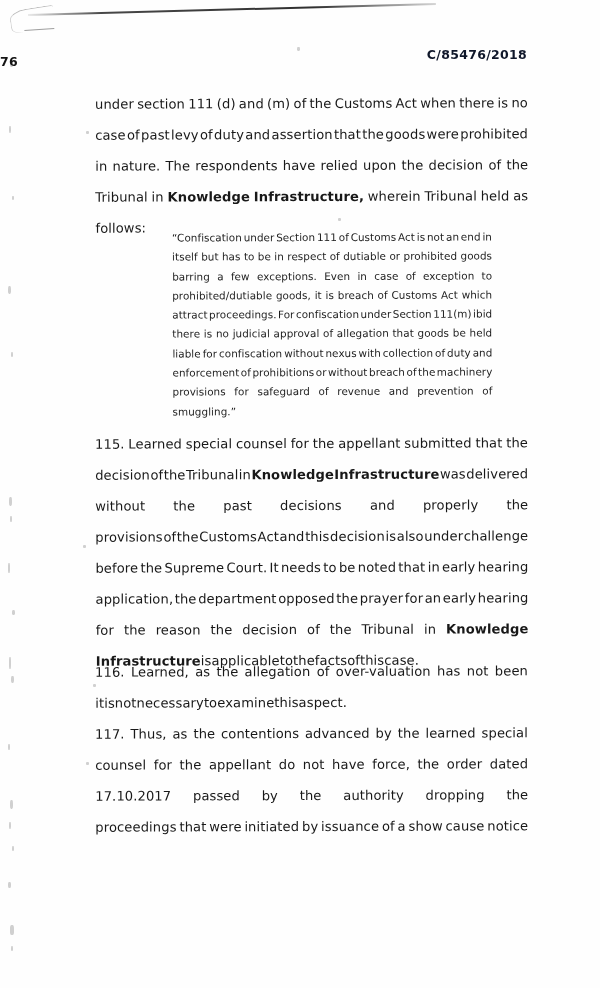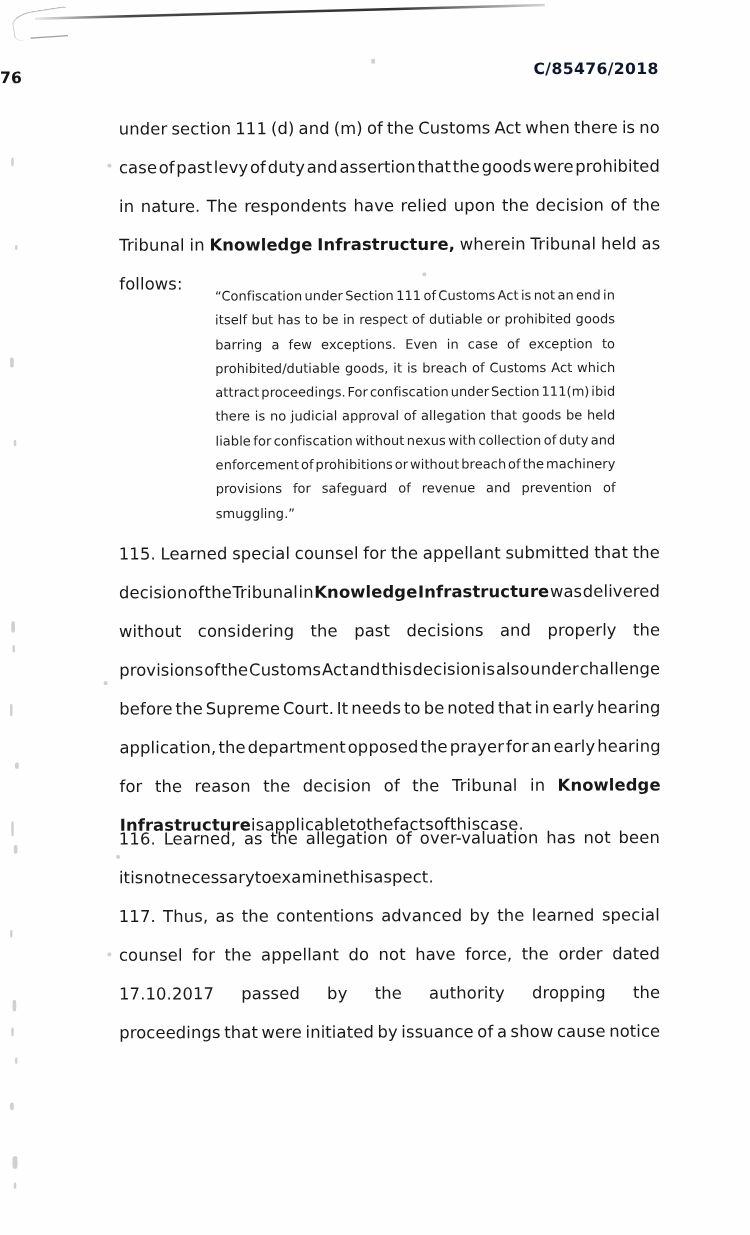--- a/index.html
+++ b/index.html
@@ -193,21 +193,21 @@
       <div class="qline justify"><span class="w">there</span><span class="w">is</span><span class="w">no</span><span class="w">judicial</span><span class="w">approval</span><span class="w">of</span><span class="w">allegation</span><span class="w">that</span><span class="w">goods</span><span class="w">be</span><span class="w">held</span></div>
       <div class="qline justify"><span class="w">liable</span><span class="w">for</span><span class="w">confiscation</span><span class="w">without</span><span class="w">nexus</span><span class="w">with</span><span class="w">collection</span><span class="w">of</span><span class="w">duty</span><span class="w">and</span></div>
       <div class="qline justify"><span class="w">enforcement</span><span class="w">of</span><span class="w">prohibitions</span><span class="w">or</span><span class="w">without</span><span class="w">breach</span><span class="w">of</span><span class="w">the</span><span class="w">machinery</span></div>
       <div class="qline justify"><span class="w">provisions</span><span class="w">for</span><span class="w">safeguard</span><span class="w">of</span><span class="w">revenue</span><span class="w">and</span><span class="w">prevention</span><span class="w">of</span></div>
       <div class="qline left"><span class="w">smuggling.”</span></div>
     </div>
 
   <div class="body-block text-skew" id="para-115" style="top: 428px;">
       <div class="line justify"><span class="w">115.</span><span class="w">Learned</span><span class="w">special</span><span class="w">counsel</span><span class="w">for</span><span class="w">the</span><span class="w">appellant</span><span class="w">submitted</span><span class="w">that</span><span class="w">the</span></div>
       <div class="line justify"><span class="w">decision</span><span class="w">of</span><span class="w">the</span><span class="w">Tribunal</span><span class="w">in</span><span class="w b">Knowledge</span><span class="w b">Infrastructure</span><span class="w">was</span><span class="w">delivered</span></div>
-      <div class="line justify"><span class="w">without</span><span class="w">considering</span><span class="w">the</span><span class="w">past</span><span class="w">decisions</span><span class="w">and</span><span class="w">properly</span><span class="w">the</span></div>
+      <div class="line justify"><span class="w">without</span><span class="w">the</span><span class="w">past</span><span class="w">decisions</span><span class="w">and</span><span class="w">properly</span><span class="w">the</span></div>
       <div class="line justify"><span class="w">provisions</span><span class="w">of</span><span class="w">the</span><span class="w">Customs</span><span class="w">Act</span><span class="w">and</span><span class="w">this</span><span class="w">decision</span><span class="w">is</span><span class="w">also</span><span class="w">under</span><span class="w">challenge</span></div>
       <div class="line justify"><span class="w">before</span><span class="w">the</span><span class="w">Supreme</span><span class="w">Court.</span><span class="w">It</span><span class="w">needs</span><span class="w">to</span><span class="w">be</span><span class="w">noted</span><span class="w">that</span><span class="w">in</span><span class="w">early</span><span class="w">hearing</span></div>
       <div class="line justify"><span class="w">application,</span><span class="w">the</span><span class="w">department</span><span class="w">opposed</span><span class="w">the</span><span class="w">prayer</span><span class="w">for</span><span class="w">an</span><span class="w">early</span><span class="w">hearing</span></div>
       <div class="line justify"><span class="w">for</span><span class="w">the</span><span class="w">reason</span><span class="w">the</span><span class="w">decision</span><span class="w">of</span><span class="w">the</span><span class="w">Tribunal</span><span class="w">in</span><span class="w b">Knowledge</span></div>
       <div class="line left"><span class="w b">Infrastructure</span> <span class="w">is</span> <span class="w">applicable</span> <span class="w">to</span> <span class="w">the</span> <span class="w">facts</span> <span class="w">of</span> <span class="w">this</span> <span class="w">case.</span></div>
     </div>
 
   <div class="body-block text-skew" id="para-116" style="top: 656px;">
       <div class="line justify"><span class="w">116.</span><span class="w">Learned,</span><span class="w">as</span><span class="w">the</span><span class="w">allegation</span><span class="w">of</span><span class="w">over-valuation</span><span class="w">has</span><span class="w">not</span><span class="w">been</span></div>
       <div class="line left"> <span class="w">it</span> <span class="w">is</span> <span class="w">not</span> <span class="w">necessary</span> <span class="w">to</span> <span class="w">examine</span> <span class="w">this</span> <span class="w">aspect.</span></div>

